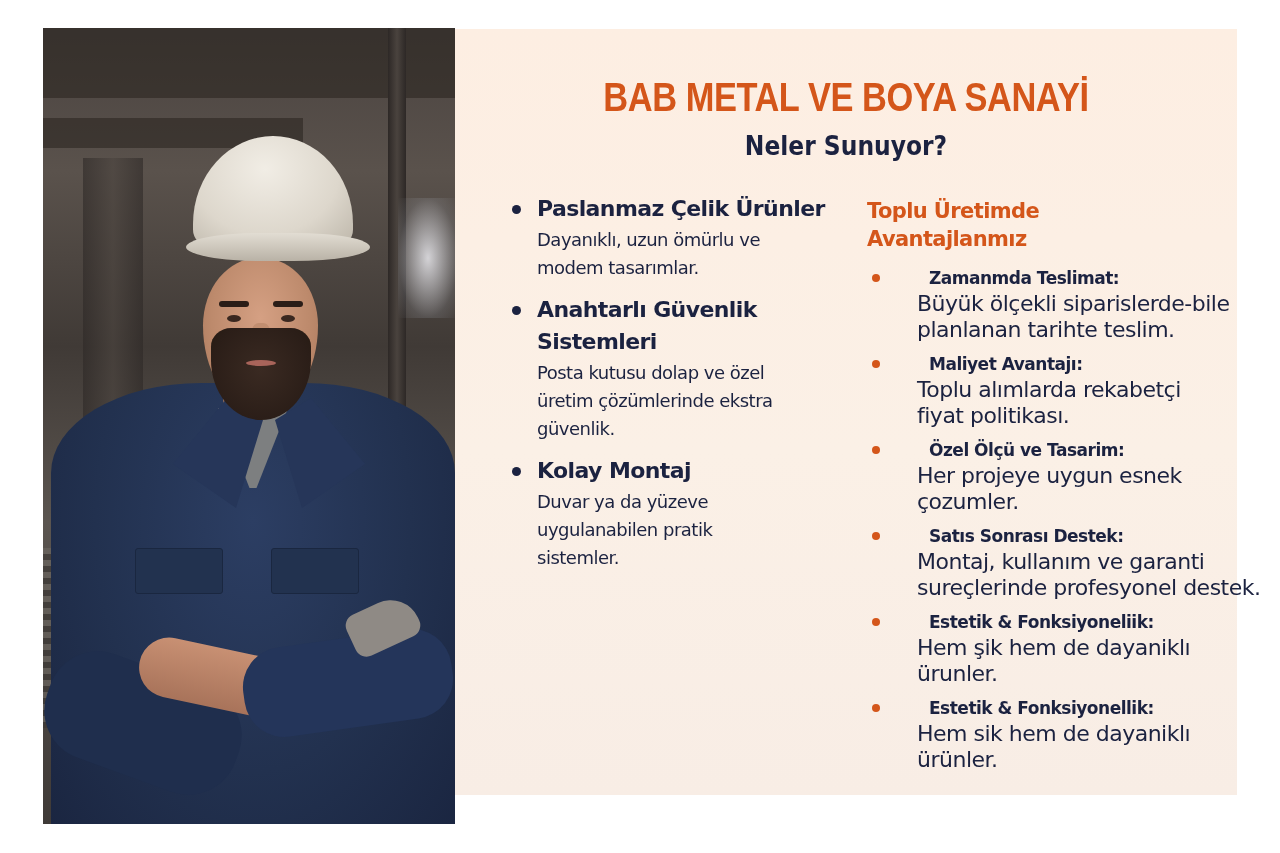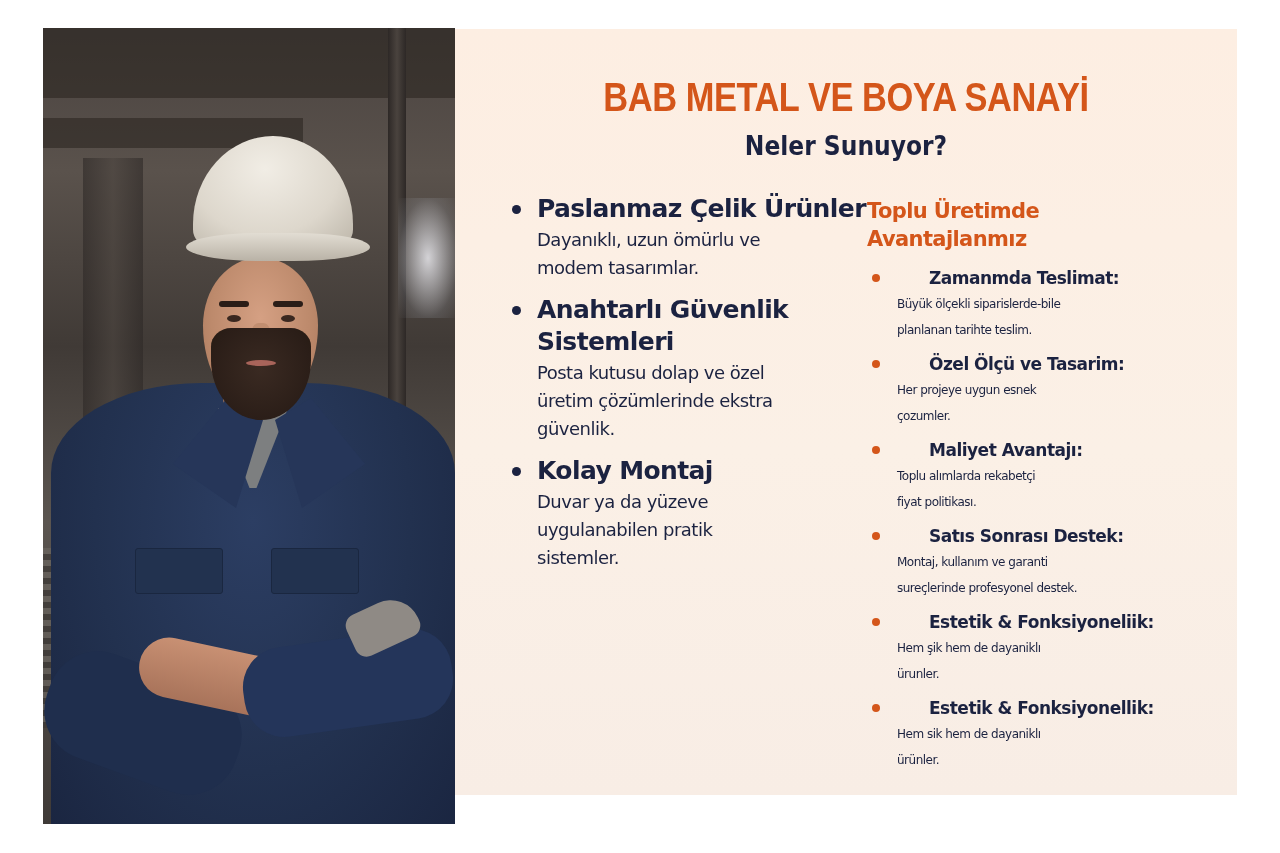--- a/index.html
+++ b/index.html
@@ -86,40 +86,40 @@
   .col-right { position: absolute; left: 412px; top: 168px; width: 360px; }
 
   .item { position: relative; padding-left: 30px; }
   .item .bullet {
     position: absolute; left: 5px; width: 9px; height: 9px; border-radius: 50%;
   }
   .col-left .item .bullet { top: 12px; background: #1b2240; }
   .col-right .item .bullet { top: 9px; background: #d4561a; width: 8px; height: 8px; }
 
   .col-left .item-title {
-    font-family: "DejaVu Sans", sans-serif; font-weight: 700; font-size: 25px; line-height: 32px;
+    font-family: "DejaVu Sans", sans-serif; font-weight: 700; font-size: 22px; line-height: 32px;
     color: #1b2240; letter-spacing: -0.6px;
   }
   .col-left .item-desc {
     font-family: "DejaVu Sans", sans-serif; font-size: 18px; line-height: 28px;
     color: #1b2240; letter-spacing: -0.5px; margin-top: 1px;
   }
   .col-left .item + .item { margin-top: 12px; }
 
   .right-heading {
     font-family: "DejaVu Sans", sans-serif; font-weight: 700; font-size: 21px; line-height: 28px;
     color: #d4561a; letter-spacing: -0.6px; margin-bottom: 12px;
   }
   .col-right .item-title {
     font-family: "DejaVu Sans", sans-serif; font-weight: 700; font-size: 17px; line-height: 26px;
     color: #1b2240; letter-spacing: -0.5px; margin-left: 32px;
   }
   .col-right .item-desc {
-    font-family: "DejaVu Sans", sans-serif; font-size: 12px; line-height: 26px;
-    color: #1b2240; letter-spacing: -0.5px;
+    font-family: "DejaVu Sans", sans-serif; font-size: 22px; line-height: 26px;
+    color: #1b2240; letter-spacing: -0.5px; margin-left: 20px;
   }
   .col-right .item + .item { margin-top: 8px; }
 
   .line { display: block; white-space: nowrap; }
 </style>
 </head>
 <body>
 
 <div class="photo">
   <div class="bg-beam" style="left:0;top:0;width:412px;height:70px;"></div>
@@ -208,38 +208,38 @@
       <span class="bullet"></span>
       <div class="item-title">Zamanmda Teslimat:</div>
       <div class="item-desc">
         <span class="line">Büyük ölçekli siparislerde-bile</span>
         <span class="line">planlanan tarihte teslim.</span>
       </div>
     </div>
 
     <div class="item">
       <span class="bullet"></span>
+      <div class="item-title">Maliyet Avantajı:</div>
+      <div class="item-desc">
+        <span class="line">Toplu alımlarda rekabetçi</span>
+        <span class="line">fiyat politikası.</span>
+      </div>
+    </div>
+
+    <div class="item">
+      <span class="bullet"></span>
       <div class="item-title">Özel Ölçü ve Tasarim:</div>
       <div class="item-desc">
         <span class="line">Her projeye uygun esnek</span>
         <span class="line">çozumler.</span>
       </div>
     </div>
 
     <div class="item">
       <span class="bullet"></span>
-      <div class="item-title">Maliyet Avantajı:</div>
-      <div class="item-desc">
-        <span class="line">Toplu alımlarda rekabetçi</span>
-        <span class="line">fiyat politikası.</span>
-      </div>
-    </div>
-
-    <div class="item">
-      <span class="bullet"></span>
       <div class="item-title">Satıs Sonrası Destek:</div>
       <div class="item-desc">
         <span class="line">Montaj, kullanım ve garanti</span>
         <span class="line">sureçlerinde profesyonel destek.</span>
       </div>
     </div>
 
     <div class="item">
       <span class="bullet"></span>
       <div class="item-title">Estetik &amp; Fonksiyoneliik:</div>

